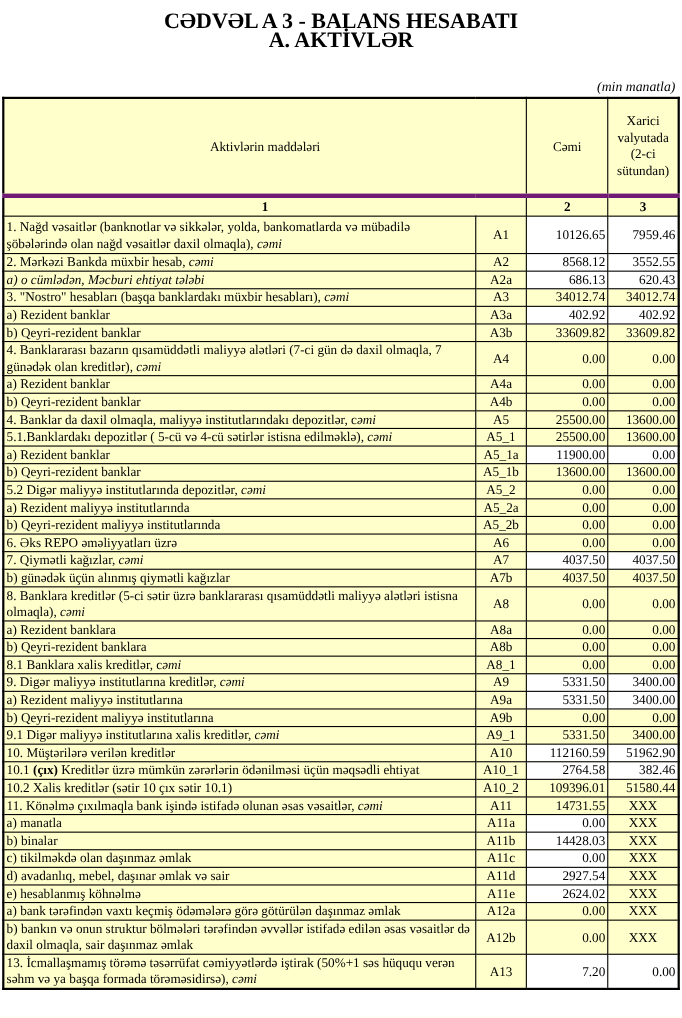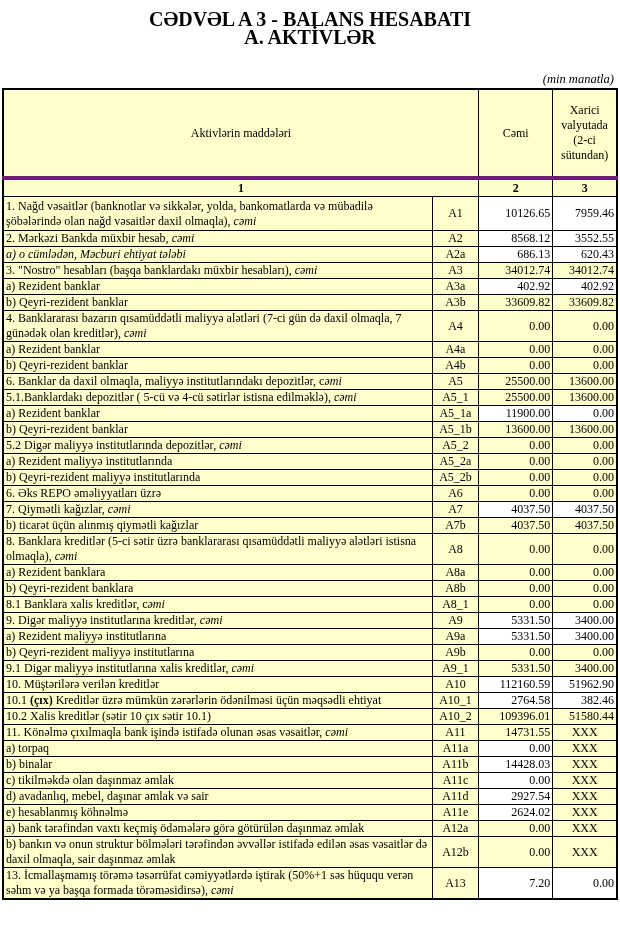--- a/index.html
+++ b/index.html
@@ -110,21 +110,21 @@
           <td class="num cemi-cell">0.00</td>
           <td class="num xar-cell">0.00</td>
         </tr>
         <tr>
           <td class="label indent"><span>b) Qeyri-rezident banklar</span></td>
           <td class="code">A4b</td>
           <td class="num cemi-cell">0.00</td>
           <td class="num xar-cell">0.00</td>
         </tr>
         <tr>
-          <td class="label"><span>6. Banklar da daxil olmaqla, maliyyə institutlarındakı depozitlər, c</span><span class="it">əmi</span></td>
+          <td class="label"><span>4. Banklar da daxil olmaqla, maliyyə institutlarındakı depozitlər, c</span><span class="it">əmi</span></td>
           <td class="code">A5</td>
           <td class="num cemi-cell">25500.00</td>
           <td class="num xar-cell">13600.00</td>
         </tr>
         <tr>
           <td class="label"><span>5.1.Banklardakı depozitlər ( 5-cü və 4-cü sətirlər istisna edilməklə), </span><span class="it">cəmi</span></td>
           <td class="code">A5_1</td>
           <td class="num cemi-cell">25500.00</td>
           <td class="num xar-cell">13600.00</td>
         </tr>
@@ -164,21 +164,21 @@
           <td class="num cemi-cell">0.00</td>
           <td class="num xar-cell">0.00</td>
         </tr>
         <tr>
           <td class="label"><span>7. Qiymətli kağızlar, </span><span class="it">cəmi</span></td>
           <td class="code">A7</td>
           <td class="num cemi-cell white">4037.50</td>
           <td class="num xar-cell white">4037.50</td>
         </tr>
         <tr>
-          <td class="label indent"><span>b) ticarət üçün alınmış qiymətli kağızlar</span></td>
+          <td class="label indent"><span>b) günədək üçün alınmış qiymətli kağızlar</span></td>
           <td class="code">A7b</td>
           <td class="num cemi-cell">4037.50</td>
           <td class="num xar-cell">4037.50</td>
         </tr>
         <tr>
           <td class="label"><span>8. Banklara kreditlər (5-ci sətir üzrə banklararası qısamüddətli maliyyə alətləri istisna olmaqla), </span><span class="it">cəmi</span></td>
           <td class="code">A8</td>
           <td class="num cemi-cell">0.00</td>
           <td class="num xar-cell">0.00</td>
         </tr>
@@ -242,21 +242,21 @@
           <td class="num cemi-cell">109396.01</td>
           <td class="num xar-cell">51580.44</td>
         </tr>
         <tr>
           <td class="label"><span>11. Könəlmə çıxılmaqla bank işində istifadə olunan əsas vəsaitlər, </span><span class="it">cəmi</span></td>
           <td class="code">A11</td>
           <td class="num cemi-cell">14731.55</td>
           <td class="num xar-cell center">XXX</td>
         </tr>
         <tr>
-          <td class="label indent"><span>a) torpaq</span></td>
+          <td class="label indent"><span>a) manatla</span></td>
           <td class="code">A11a</td>
           <td class="num cemi-cell white">0.00</td>
           <td class="num xar-cell center">XXX</td>
         </tr>
         <tr>
           <td class="label indent"><span>b) binalar</span></td>
           <td class="code">A11b</td>
           <td class="num cemi-cell white">14428.03</td>
           <td class="num xar-cell center">XXX</td>
         </tr>

